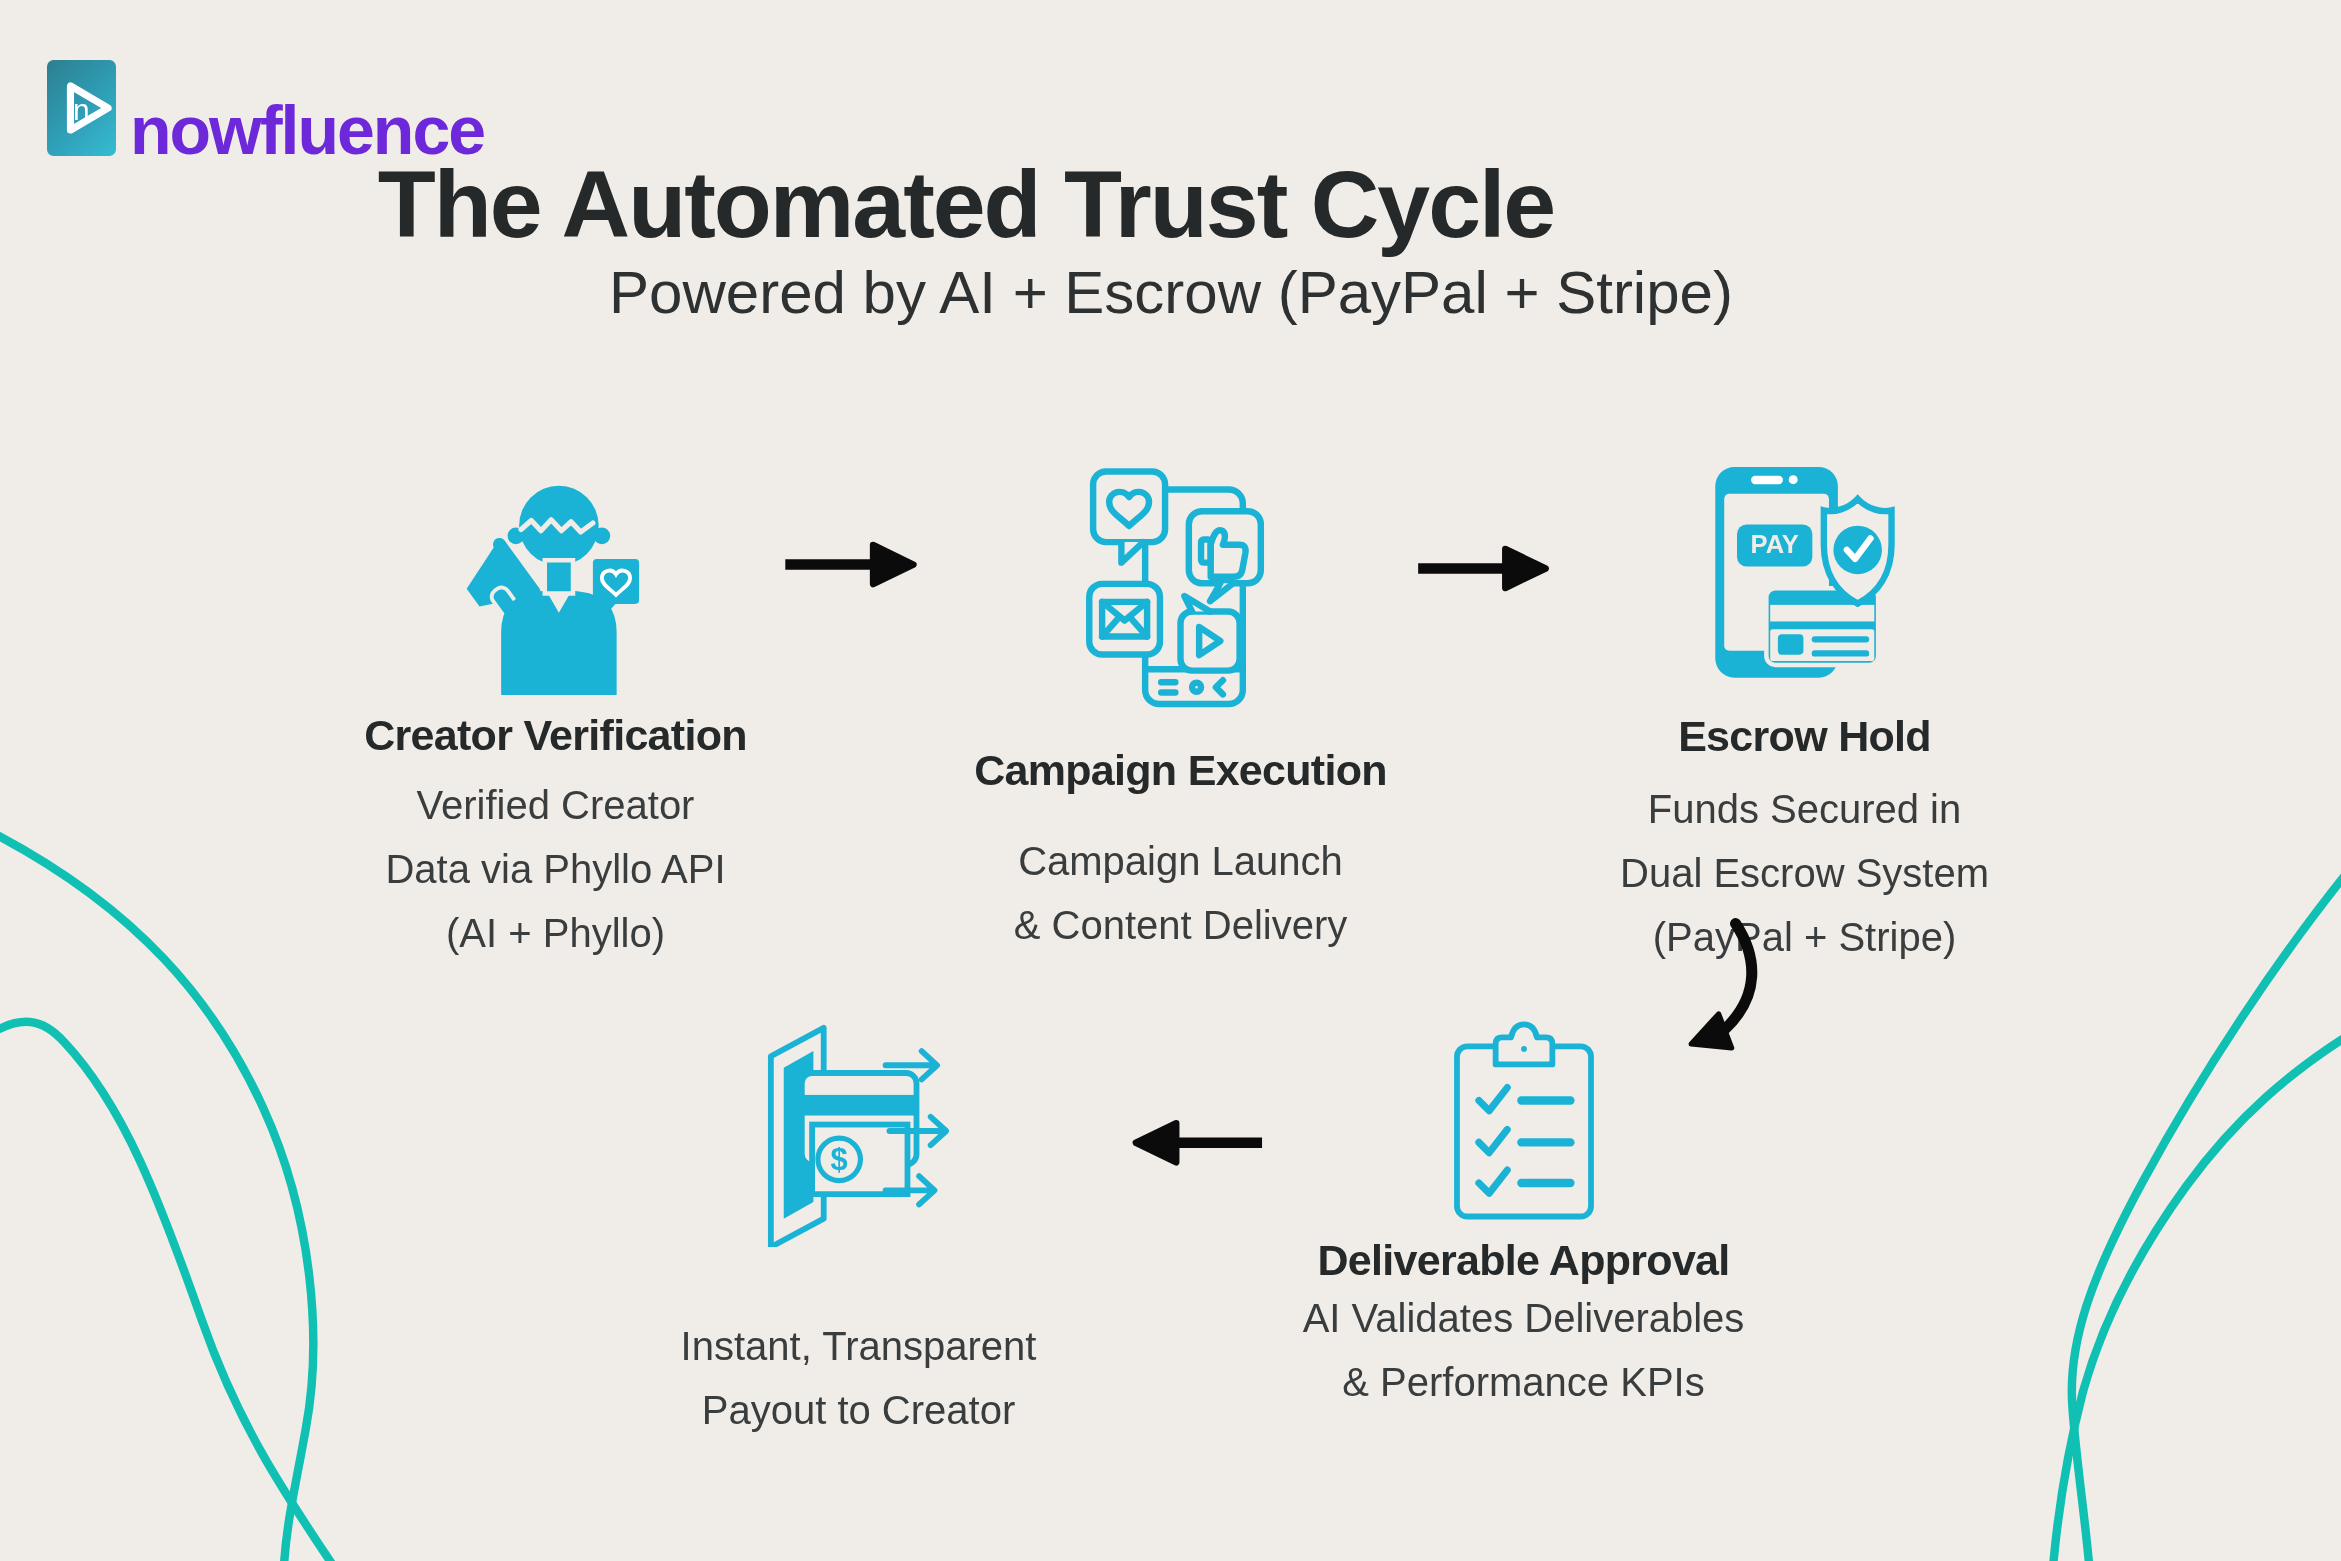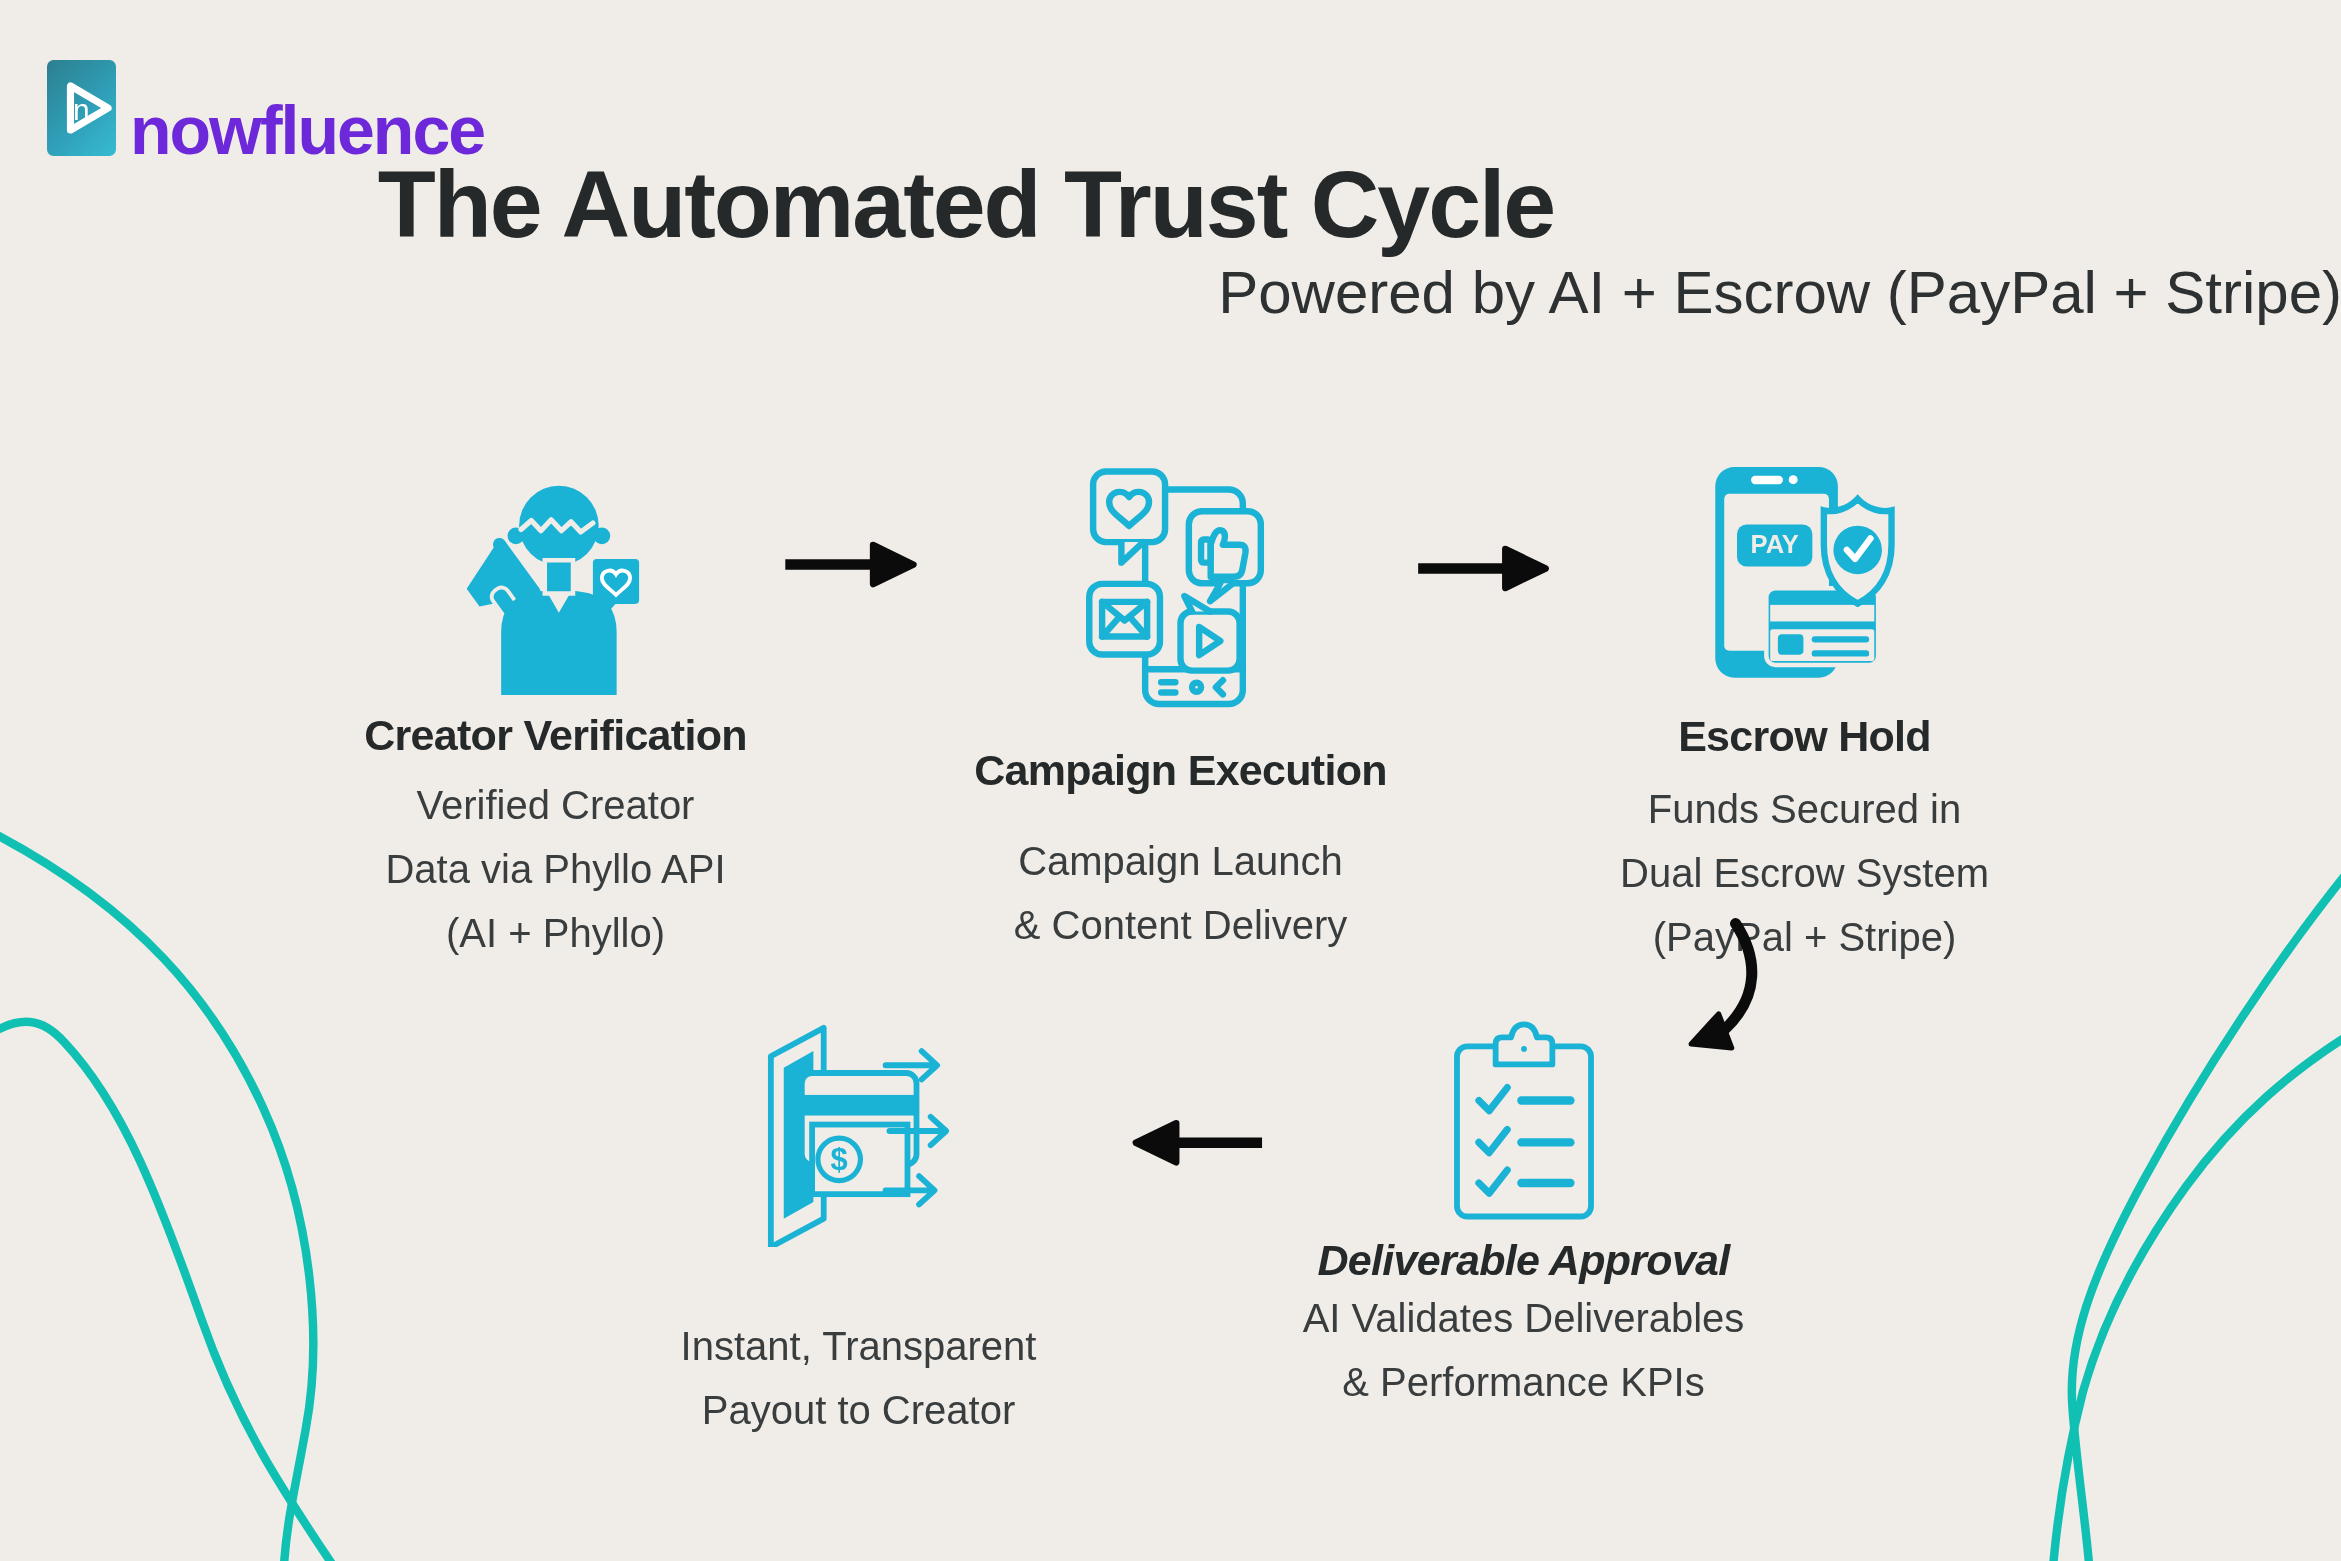--- a/index.html
+++ b/index.html
@@ -24,21 +24,21 @@
     font-size:68px;line-height:68px;font-weight:700;letter-spacing:-2px;
     color:#6d28d9;
   }
 
   .main-title{
     position:absolute;left:10px;top:155px;width:1912px;text-align:center;
     font-size:95px;line-height:98px;font-weight:700;letter-spacing:-2px;
     color:#25292a;
   }
   .subtitle{
-    position:absolute;left:0;top:260px;width:2342px;text-align:right;
+    position:absolute;left:0;top:260px;width:2342px;text-align:center;
     font-size:60px;line-height:65px;font-weight:300;
     color:#2d3132;
   }
 
   .step{position:absolute;width:651px;text-align:center;}
   .step-icon{display:block;margin:0 auto;}
   .step-title{
     position:absolute;width:651px;left:0;text-align:center;
     font-size:43px;line-height:46px;font-weight:700;letter-spacing:-0.7px;
     color:#25292a;
@@ -168,21 +168,21 @@
         <polyline points="40,256 56,272 84,236"></polyline>
       </g>
       <g stroke-width="13">
         <line x1="106" y1="128" x2="182" y2="128"></line>
         <line x1="106" y1="193" x2="182" y2="193"></line>
         <line x1="106" y1="256" x2="182" y2="256"></line>
       </g>
     </g>
     <circle cx="110" cy="48" r="4.5" fill="#1ab2d5"></circle>
   </svg>
-  <div class="step-title" style="top:219px;font-style:italic;">Deliverable Approval</div>
+  <div class="step-title" style="top:219px;">Deliverable Approval</div>
   <div class="step-body" style="top:268px;">AI Validates Deliverables
 &amp; Performance KPIs</div>
 </div>
 
 <div class="step" style="left:533px;top:1015px;height:416px;">
   <svg class="step-icon" width="195" height="232" viewBox="0 0 300 360">
     <path d="M14 64 L96 20 L96 316 L14 360 Z" fill="none" stroke="#1ab2d5" stroke-width="9" stroke-linejoin="round"></path>
     <path d="M34 82 L80 56 L80 290 L34 316 Z" fill="#1ab2d5"></path>
     <rect x="62" y="90" width="178" height="142" rx="16" fill="#f0ede8" stroke="#1ab2d5" stroke-width="9"></rect>
     <rect x="64" y="124" width="174" height="32" fill="#1ab2d5"></rect>

